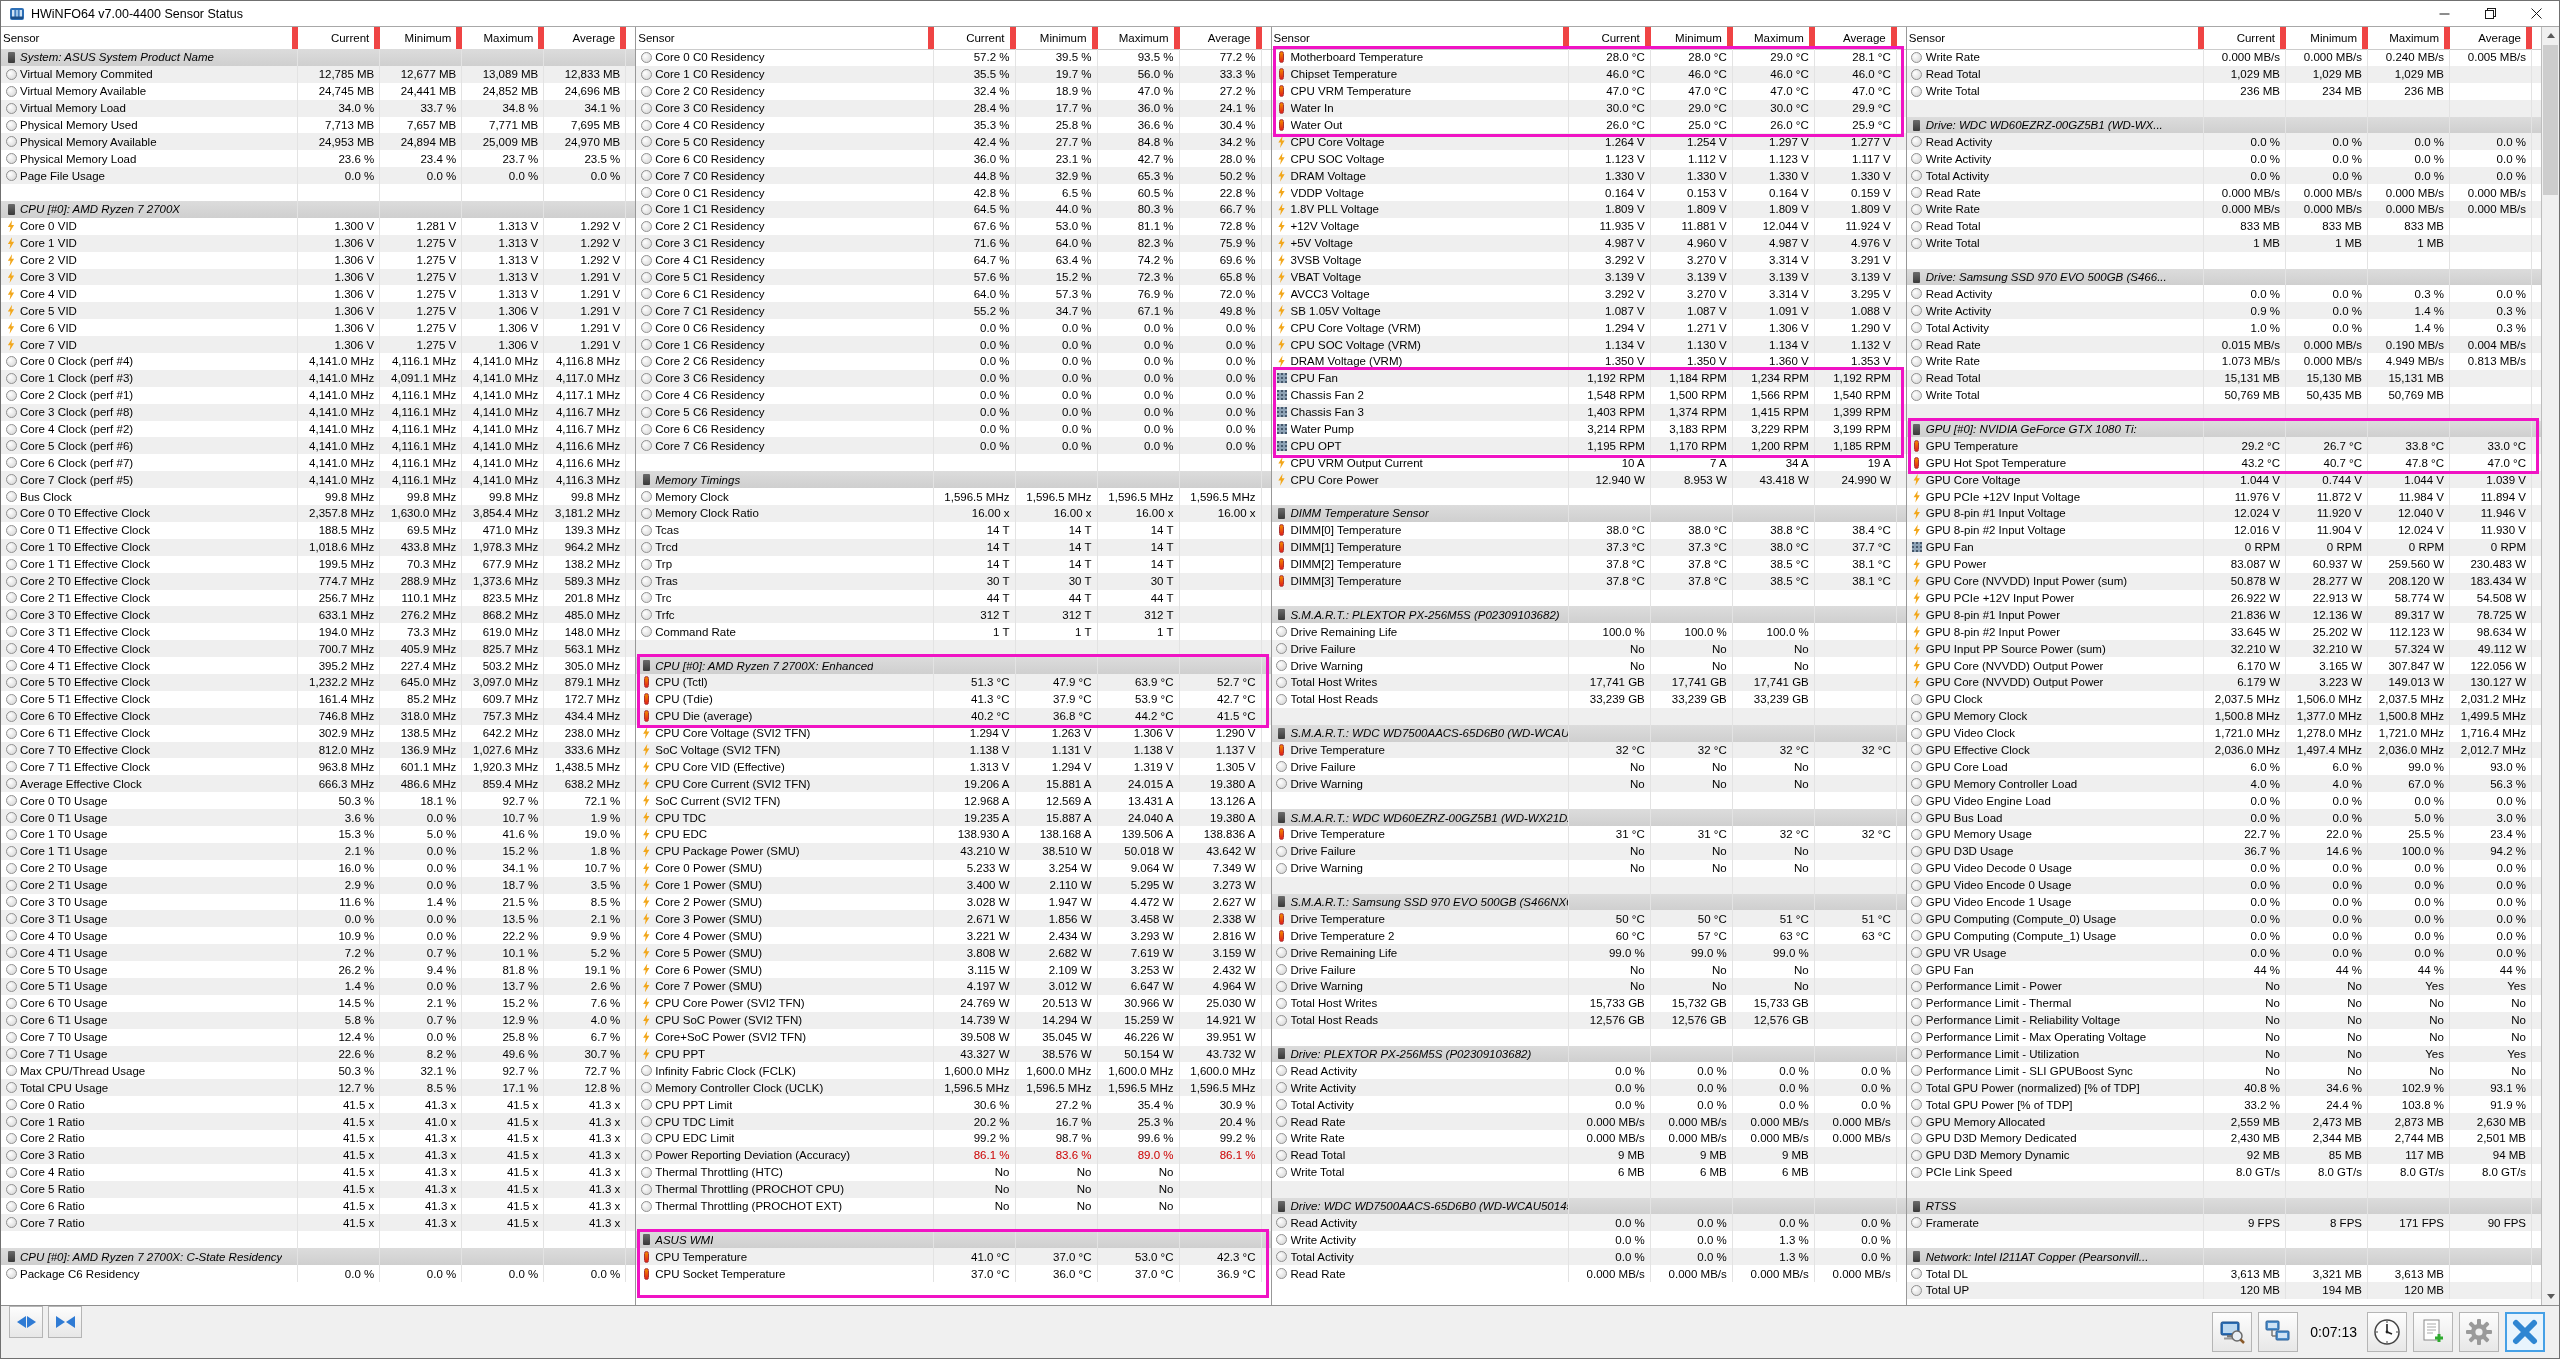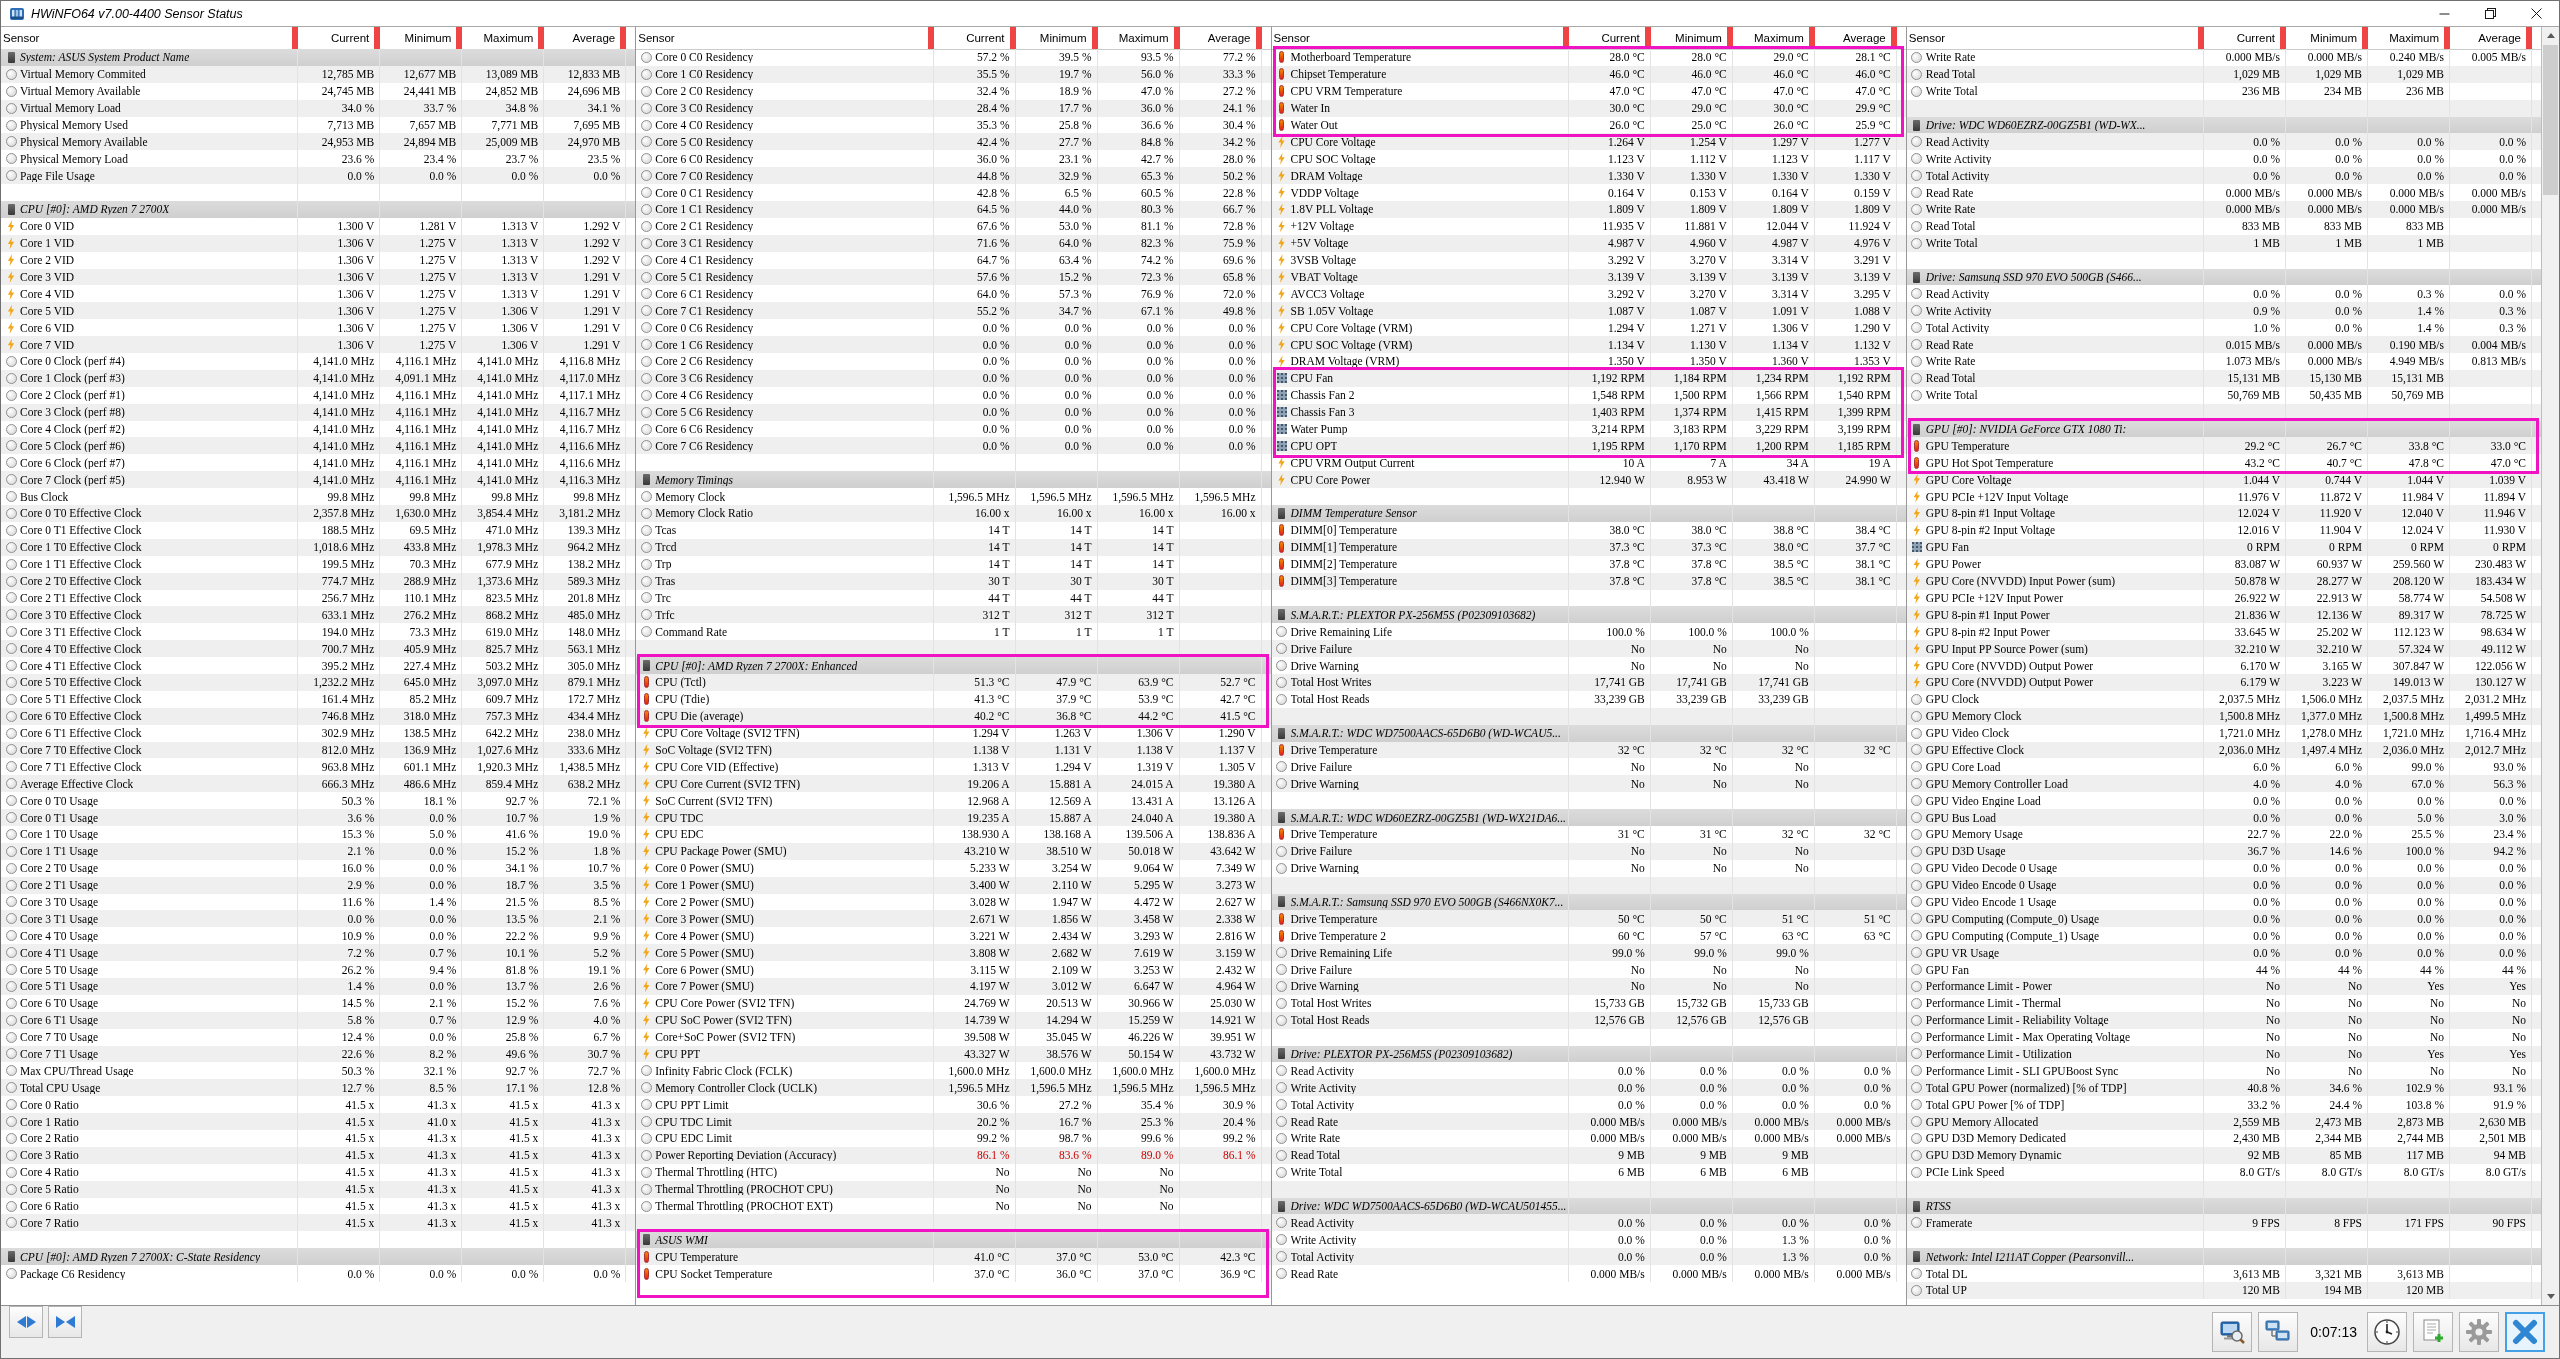--- a/index.html
+++ b/index.html
@@ -3,32 +3,32 @@
 <meta charset="utf-8">
 <style>
   html,body{margin:0;padding:0;width:2560px;height:1359px;overflow:hidden;
     font-family:"Liberation Sans",sans-serif;background:#9a9a9a;}
   .window{position:absolute;inset:0;background:#fff;border:1px solid #707070;
     display:flex;flex-direction:column;box-sizing:border-box;}
   
   .titlebar{height:25px;flex:0 0 25px;background:#ffffff;display:flex;align-items:center;
     padding-left:8px;box-sizing:border-box;}
   .appicon{width:16px;height:16px;margin-right:6px;flex:0 0 16px;}
-  .title{font-size:12.5px;color:#000;white-space:nowrap;font-style:italic;}
+  .title{font-size:12.5px;color:#000;white-space:nowrap;}
   .winbtns{margin-left:auto;display:flex;height:100%;}
   .winbtn{width:46px;height:100%;display:flex;align-items:center;justify-content:center;color:#1a1a1a;}
   
   .main{flex:1;display:flex;border-top:1px solid #a8a8a8;border-bottom:1px solid #8f8f8f;
     background:#fff;min-height:0;position:relative;}
   .panel{flex:1;position:relative;border-right:1px solid #989898;overflow:hidden;background:#fff;}
   .panel:last-of-type{border-right:none;}
   .phead{height:22px;display:flex;align-items:center;border-bottom:1px solid #cccccc;
     background:#fff;font-size:11.5px;color:#000;}
   .phead .lab{padding-left:2px;}
-  .rows{position:absolute;top:22px;left:0;right:0;font-family:Liberation Serif, serif;}
+  .rows{position:absolute;top:22px;left:0;right:0;}
   .row{height:16.9px;display:flex;align-items:center;font-size:11.5px;color:#000;}
   .row.odd{background:#efefef;}
   .row.sec{background:linear-gradient(#dcdcdc,#cfcfcf);}
   .lab{flex:1;display:flex;align-items:center;min-width:0;padding-left:3px;overflow:hidden;}
   .rlabel,.slabel{white-space:nowrap;overflow:hidden;}
   .slabel{font-style:italic;}
   .vc{width:82px;flex:0 0 82px;text-align:right;padding-right:5px;box-sizing:border-box;
     border-left:1px solid #e3e3e3;white-space:nowrap;overflow:hidden;height:100%;
     display:flex;align-items:center;justify-content:flex-end;}
   .gut{width:9px;flex:0 0 9px;border-left:1px solid #e3e3e3;height:100%;}

